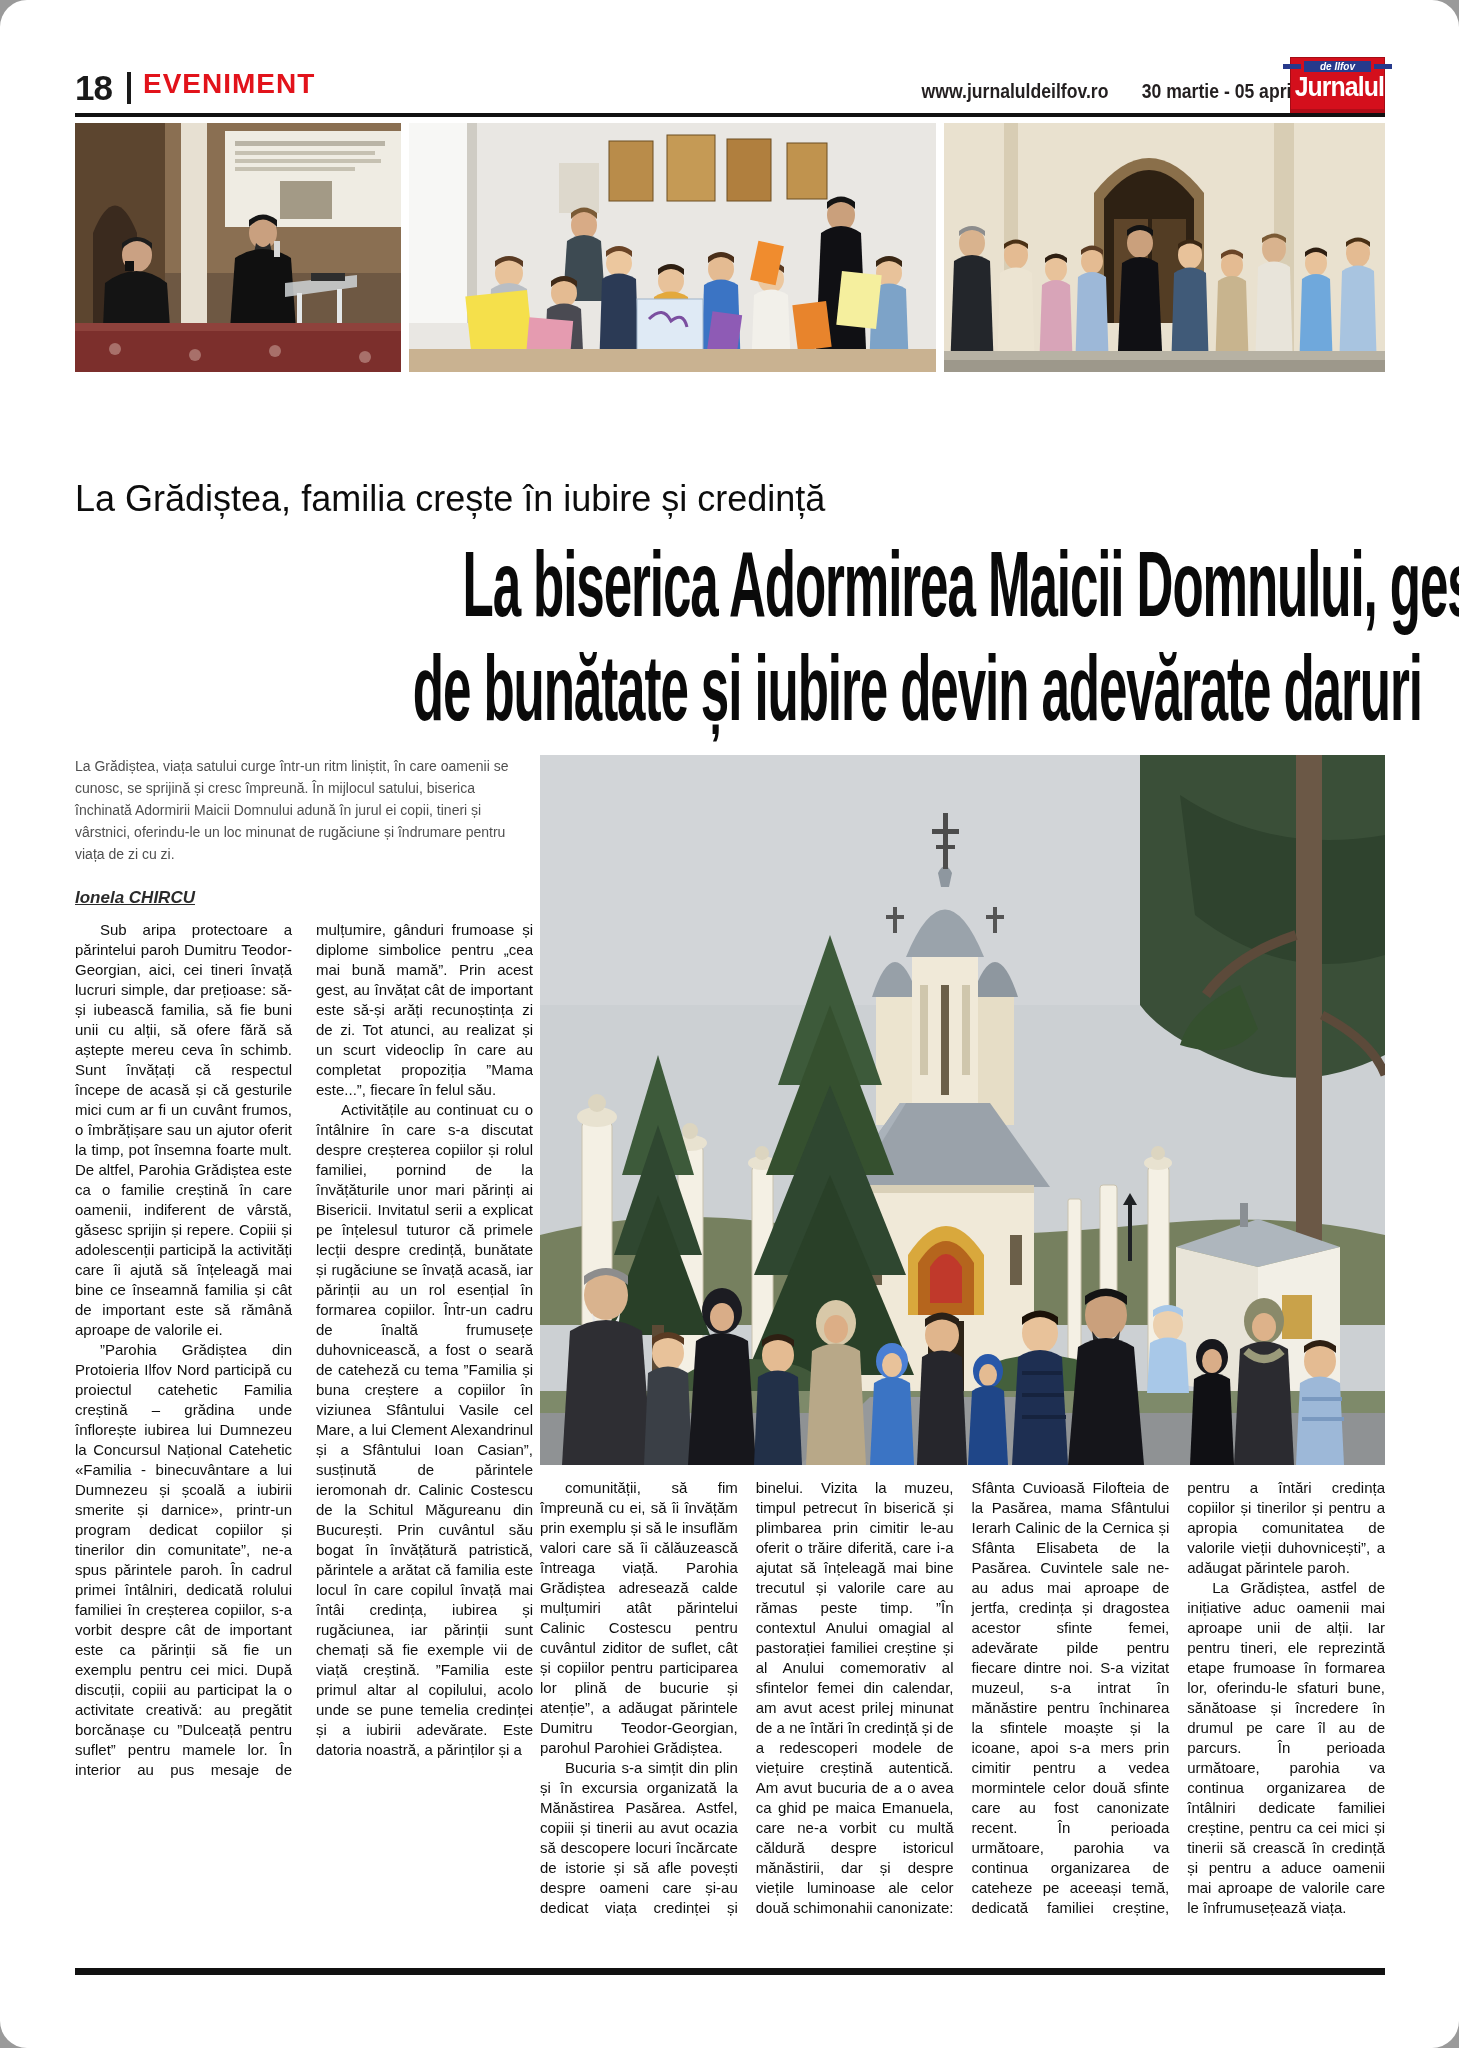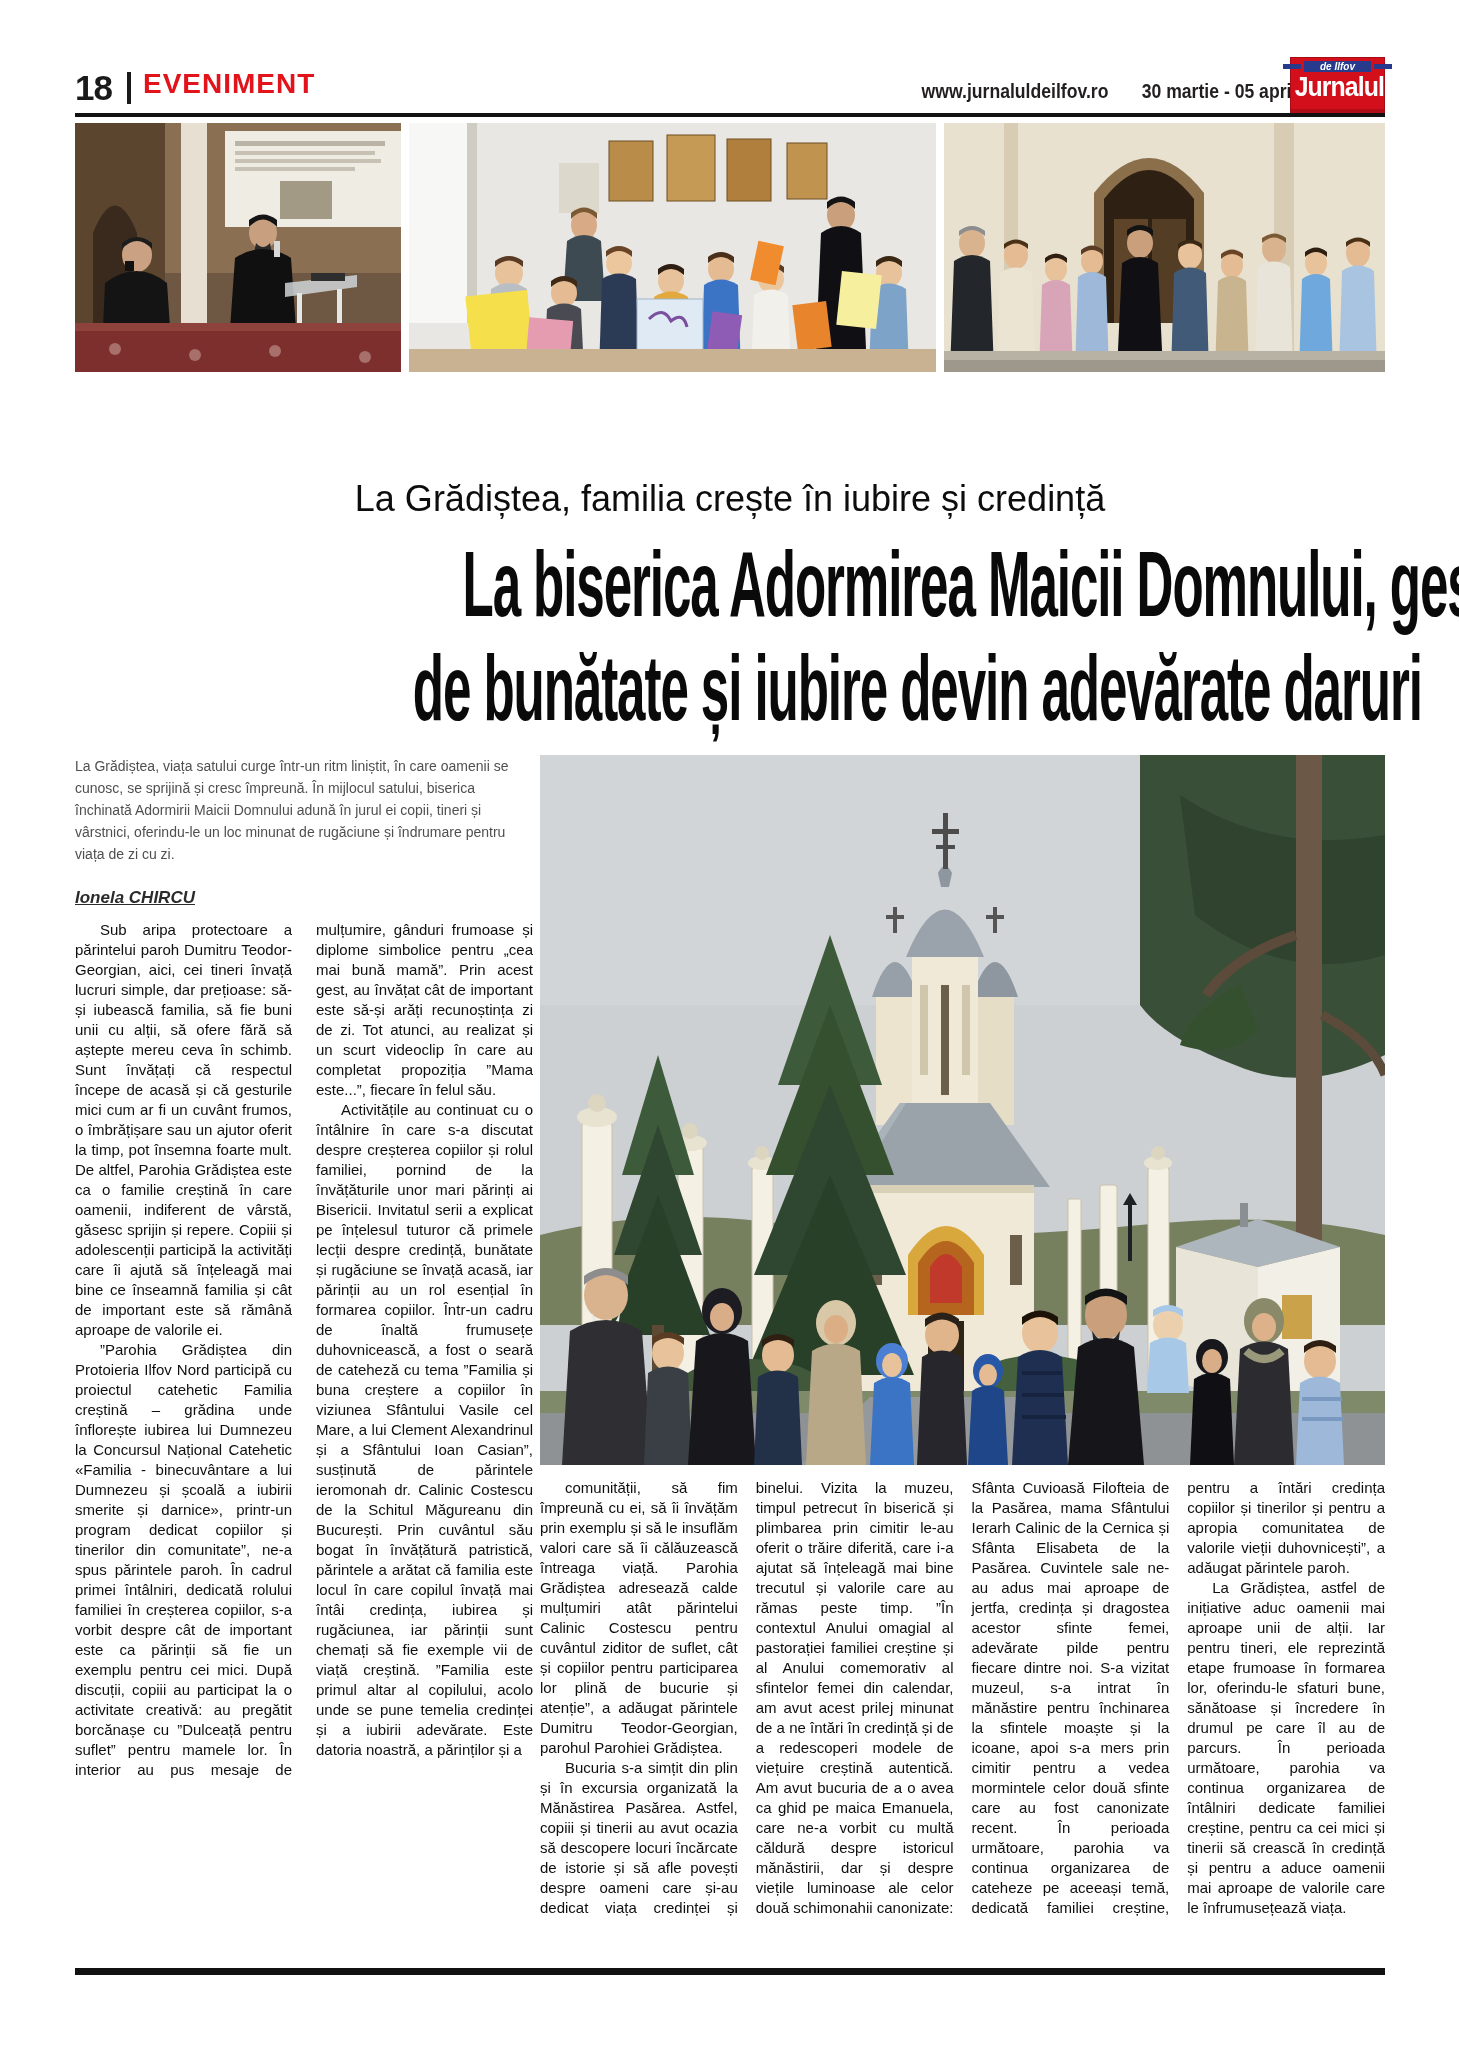--- a/index.html
+++ b/index.html
@@ -1,19 +1,19 @@
 <!DOCTYPE html>
 <html lang="ro"><head>
 <meta charset="utf-8">
 <style>
   html,body{margin:0;padding:0;background:#9a9a9a;}
   .page{
     position:relative;width:1459px;height:2048px;background:#ffffff;
     margin:0 auto;overflow:hidden;
-    font-family:"Liberation Sans", sans-serif;color:#111;
+    font-family:"Liberation Sans", sans-serif;color:#111;border-radius:27px;
   }
   
   .masthead{position:absolute;left:75px;top:60px;width:1310px;height:52px;}
   .page-number{position:absolute;left:0;top:8px;font-size:35px;font-weight:bold;color:#1a1a1a;letter-spacing:-1px;}
   .head-divider{position:absolute;left:52px;top:12px;width:4px;height:32px;background:#1a1a1a;}
   .section-name{position:absolute;left:68px;top:8px;font-size:28px;font-weight:bold;color:#e2131b;letter-spacing:1px;}
   .site-url{position:absolute;left:800px;top:20px;width:280px;text-align:center;font-size:20px;font-weight:bold;color:#231f20;transform:scaleX(.88);}
   .issue-date{position:absolute;left:1045px;top:20px;width:250px;text-align:right;font-size:20px;font-weight:bold;color:#231f20;transform:scaleX(.88);}
   .logo{position:absolute;right:0;top:-3px;width:93px;height:56px;background:#d40f1c;border:1px solid #a50c15;}
   .logo-top{position:absolute;left:0;top:2px;width:100%;height:13px;display:flex;align-items:center;justify-content:center;}
@@ -24,21 +24,21 @@
   .rule{position:absolute;left:75px;width:1310px;background:#111;}
   .header-rule{top:113px;height:4px;}
   .bottom-rule{top:1968px;height:7px;}
   
   .photo{position:absolute;top:123px;height:249px;overflow:hidden;background:#ccc;}
   .photo svg{display:block;}
   #photo1{left:75px;width:326px;}
   #photo2{left:409px;width:527px;}
   #photo3{left:944px;width:441px;}
   
-  .kicker{position:absolute;left:75px;top:478px;width:1310px;text-align:center;font-size:36px;font-weight:400;color:#0d0d0d;}
+  .kicker{position:absolute;left:75px;top:478px;width:1310px;text-align:left;font-size:36px;font-weight:400;color:#0d0d0d;}
   .headline{position:absolute;left:0;top:532px;width:1459px;text-align:center;}
   .hl-line{height:104px;line-height:104px;}
   .hl-scale{display:inline-block;transform:scaleX(.55);transform-origin:50% 50%;white-space:nowrap;
             font-size:93px;font-weight:bold;color:#0a0a0a;letter-spacing:-2px;}
   
   .lead{position:absolute;left:75px;top:755px;width:458px;margin:0;
         font-size:14px;line-height:22px;color:#4f4f4f;}
   .byline{position:absolute;left:75px;top:888px;width:458px;text-align:left;
           font-size:17px;font-style:italic;font-weight:bold;color:#2b2b2b;text-decoration:underline;}
   

